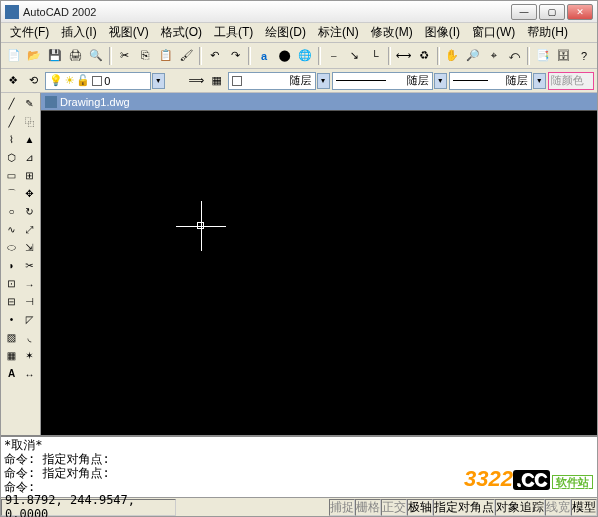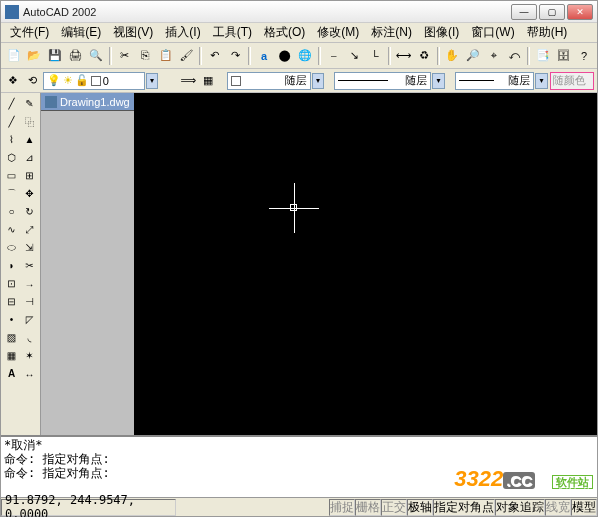--- a/index.html
+++ b/index.html
@@ -12,68 +12,68 @@
 .winbtn { width: 26px; height: 16px; border: 1px solid #888; background: linear-gradient(#fdfdfd,#dcdcdc); font-size: 9px; display: flex; align-items: center; justify-content: center; cursor: pointer; border-radius: 2px; }
 .winbtn.close { background: linear-gradient(#f5a6a0,#d9534f); color:#fff; }
 .menubar { height: 20px; background: #ece9d8; display: flex; align-items: center; padding: 0 4px; gap: 2px; border-bottom: 1px solid #c0c0c0; }
 .menubar span { padding: 2px 5px; cursor: pointer; font-size: 12px; }
 .toolbar { height: 26px; background: #ece9d8; display: flex; align-items: center; padding: 1px 3px; gap: 1px; border-bottom: 1px solid #c0c0c0; }
 .tbtn { width: 20px; height: 20px; border: 1px solid transparent; display: flex; align-items: center; justify-content: center; cursor: pointer; font-size: 11px; }
 .tsep { width: 3px; height: 18px; border-left: 1px solid #aaa; border-right: 1px solid #fff; margin: 0 2px; }
 .layer-row { height: 24px; background: #ece9d8; display: flex; align-items: center; padding: 1px 3px; gap: 2px; border-bottom: 1px solid #c0c0c0; }
 .layer-sel { width: 115px; height: 18px; border: 1px solid #7f9db9; background: #fff; display:flex; align-items:center; padding:0 3px; font-size:11px; gap:2px; }
 .small-sq { width:10px; height:10px; border:1px solid #666; }
-.linesel { width:95px; height:18px; border:1px solid #7f9db9; background:#fff; display:flex; align-items:center; padding:0 3px; font-size:11px; justify-content:space-between;margin-left:8px; }
+.linesel { width:95px; height:18px; border:1px solid #7f9db9; background:#fff; display:flex; align-items:center; padding:0 3px; font-size:11px; justify-content:space-between; }
 .arrowdn { width:14px; height:16px; background:#c7d8ef; border:1px solid #7f9db9; display:flex; align-items:center; justify-content:center; font-size:8px; margin-left:-1px; }
 .colorbox { width:50px; height:18px; border:1px solid #ec4899; background:#f0f0f0; color:#999; font-size:11px; display:flex; align-items:center; padding:0 2px; }
 .workarea { flex: 1; display: flex; background: #c0c0c0; }
 .lefttools { width: 40px; background: #ece9d8; border-right: 1px solid #999; display: flex; flex-direction: column; padding: 2px; }
 .toolrow { display: flex; gap: 1px; margin-bottom: 1px; }
 .toolrow .tbtn { width: 17px; height: 17px; font-size: 10px; }
-.canvas-wrap { flex: 1; display: flex; flex-direction: row; justify-content: center; }
+.canvas-wrap { flex: 1; display: flex; flex-direction: column; justify-content: center; }
 .doc-tab { height: 18px; background: #7b9ac7; display: flex; align-items: center; padding: 0 4px; color: #fff; font-size: 11px; gap:3px; border-bottom:1px solid #555; }
 .doc-tab .docicon { width:12px; height:12px; background:#5078a0; }
 .canvas { flex: 1; background: #000; position: relative; }
 .crosshair { position: absolute; left: 160px; top: 115px; }
 .crosshair .h { position: absolute; width: 50px; height: 1px; background: #fff; top: 0; left: -25px; }
 .crosshair .v { position: absolute; height: 50px; width: 1px; background: #fff; left: 0; top: -25px; }
 .crosshair .box { position: absolute; width: 7px; height: 7px; border: 1px solid #fff; left: -4px; top: -4px; }
 .cmdline { height: 62px; background: #fff; border-top: 2px solid #888; font-family: SimSun, monospace; font-size: 12px; padding: 1px 3px; line-height: 14px; overflow:hidden; }
 .statusbar { height: 19px; background: #ece9d8; border-top: 1px solid #999; display: flex; align-items: center; font-family: SimSun, monospace; font-size: 12px; }
 .coords { width: 175px; border: 1px inset #ccc; padding: 0 3px; height:17px; display:flex; align-items:center; }
 .modebox { border: 1px inset #ccc; padding: 0 0; height:17px; display:flex; align-items:center; color:#888; }
 .modebox.active { color:#000; }
 .watermark { position: absolute; right: 5px; bottom: 25px; font-size: 22px; font-weight: bold; color: #ff9900; pointer-events:none; font-style:italic; text-shadow:1px 1px 0 #fff; }
-.watermark .cc { background:#737373; color:#fff; padding:0 3px; font-style:normal; font-size:15px; border-radius:3px; }
-.watermark .sft { font-size:11px; color:#6b3; background:#fff; border:1px solid #6b3; padding:0 3px; margin-left:17px; font-style:normal; }
+.watermark .cc { background:#000000; color:#fff; padding:0 3px; font-style:normal; font-size:18px; border-radius:3px; }
+.watermark .sft { font-size:11px; color:#6b3; background:#fff; border:1px solid #6b3; padding:0 3px; margin-left:2px; font-style:normal; }
 </style>
 </head>
 <body>
 
 <div class="window">
 
   <div class="titlebar">
     <div class="app-icon"></div>
     <div class="title">AutoCAD 2002</div>
     <div class="winbtns">
       <div class="winbtn">—</div>
       <div class="winbtn">▢</div>
       <div class="winbtn close">✕</div>
     </div>
   </div>
 
   <div class="menubar">
     <span>文件(F)</span>
-    <span>编辑(E)</span>
+    <span>插入(I)</span>
     <span>视图(V)</span>
-    <span>插入(I)</span>
+    <span>格式(O)</span>
     <span>工具(T)</span>
-    <span>格式(O)</span>
+    <span>绘图(D)</span>
+    <span>标注(N)</span>
     <span>修改(M)</span>
-    <span>标注(N)</span>
     <span>图像(I)</span>
     <span>窗口(W)</span>
     <span>帮助(H)</span>
   </div>
 
   <div class="toolbar">
     <div class="tbtn">📄</div>
     <div class="tbtn">📂</div>
     <div class="tbtn">💾</div>
     <div class="tbtn">🖨</div>
@@ -220,20 +220,21 @@
             <div class="box"></div>
         </div>
       </div>
     </div>
   </div>
 
   <div class="cmdline">
     <div>*取消*</div>
     <div>命令:  指定对角点:</div>
     <div>命令:  指定对角点:</div>
+    <div>命令:</div>
   </div>
 
   <div class="statusbar">
     <div class="coords">91.8792,  244.9547, 0.0000</div>
     <div style="flex:1"></div>
     <div class="modebox">捕捉</div>
     <div class="modebox">栅格</div>
     <div class="modebox">正交</div>
     <div class="modebox active">极轴</div>
     <div class="modebox active">指定对角点</div>

